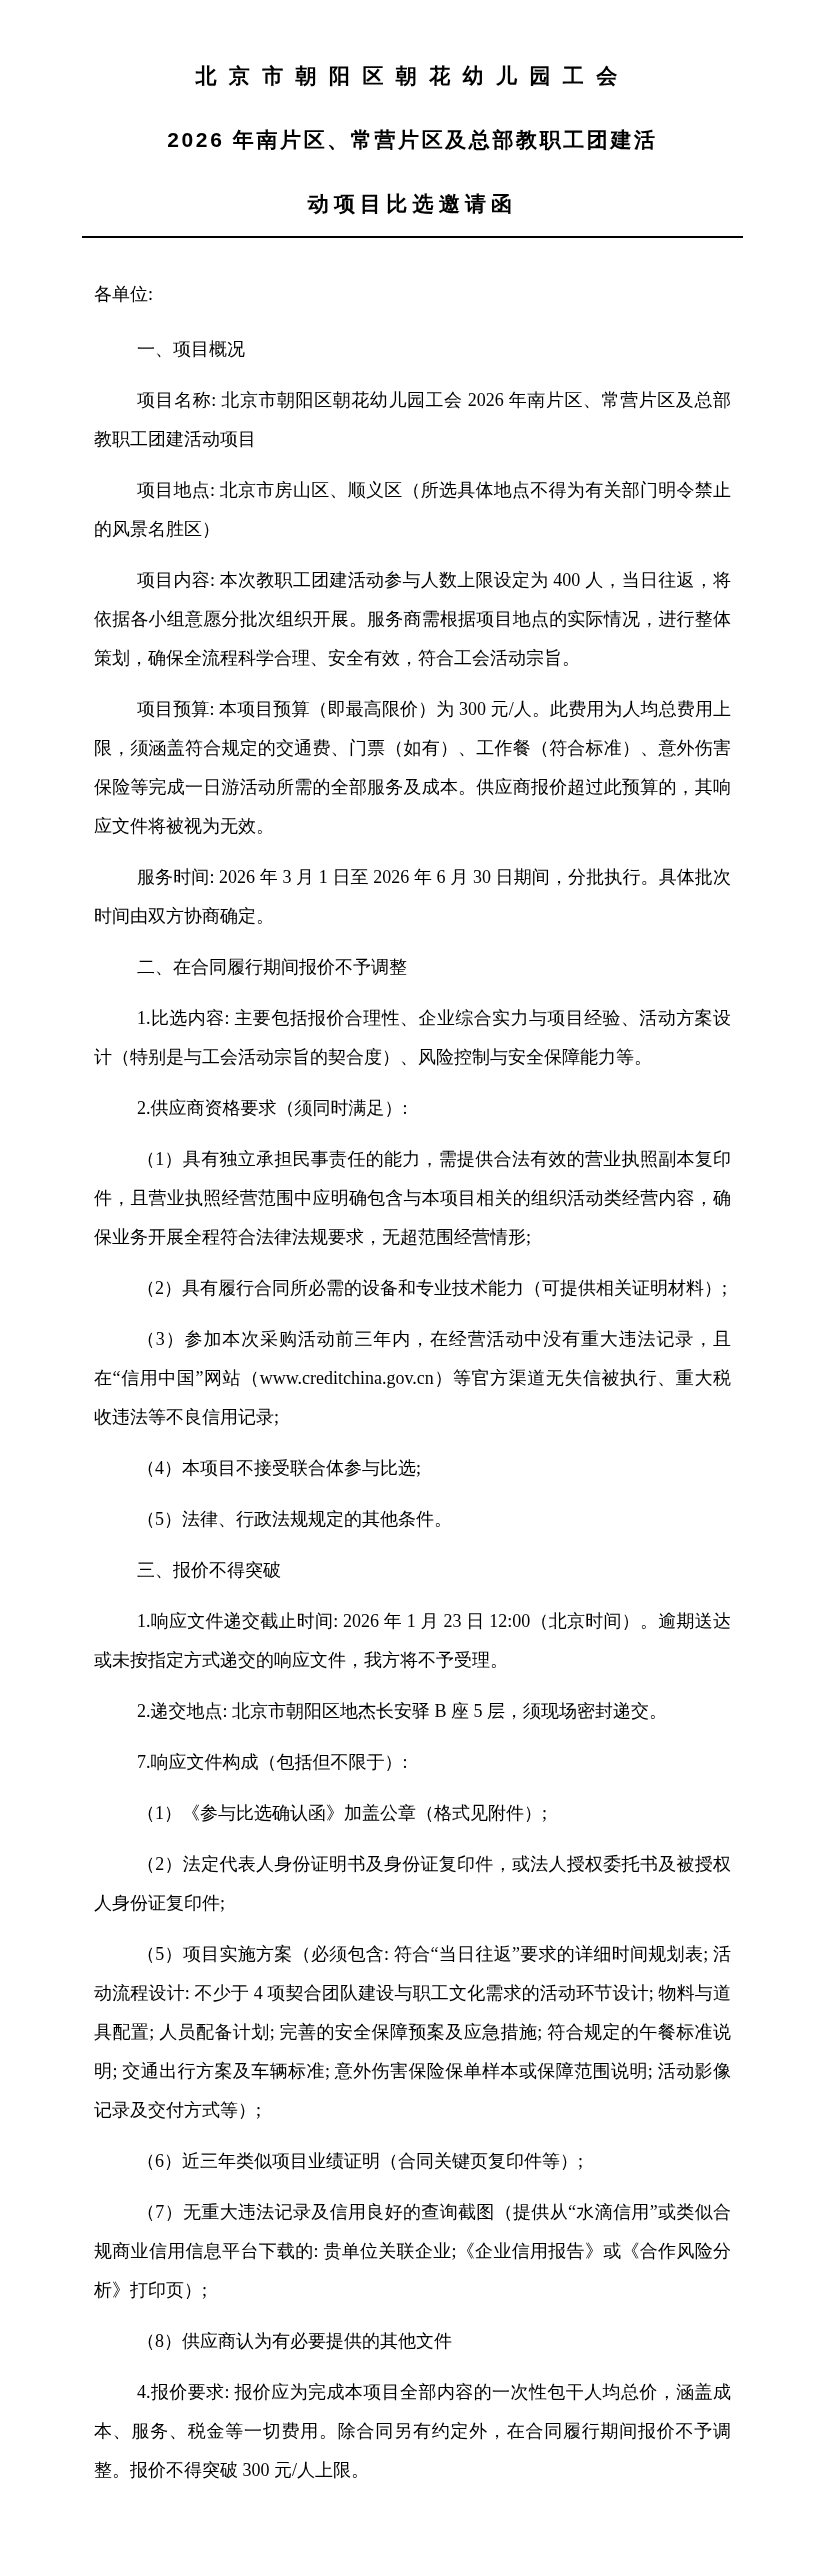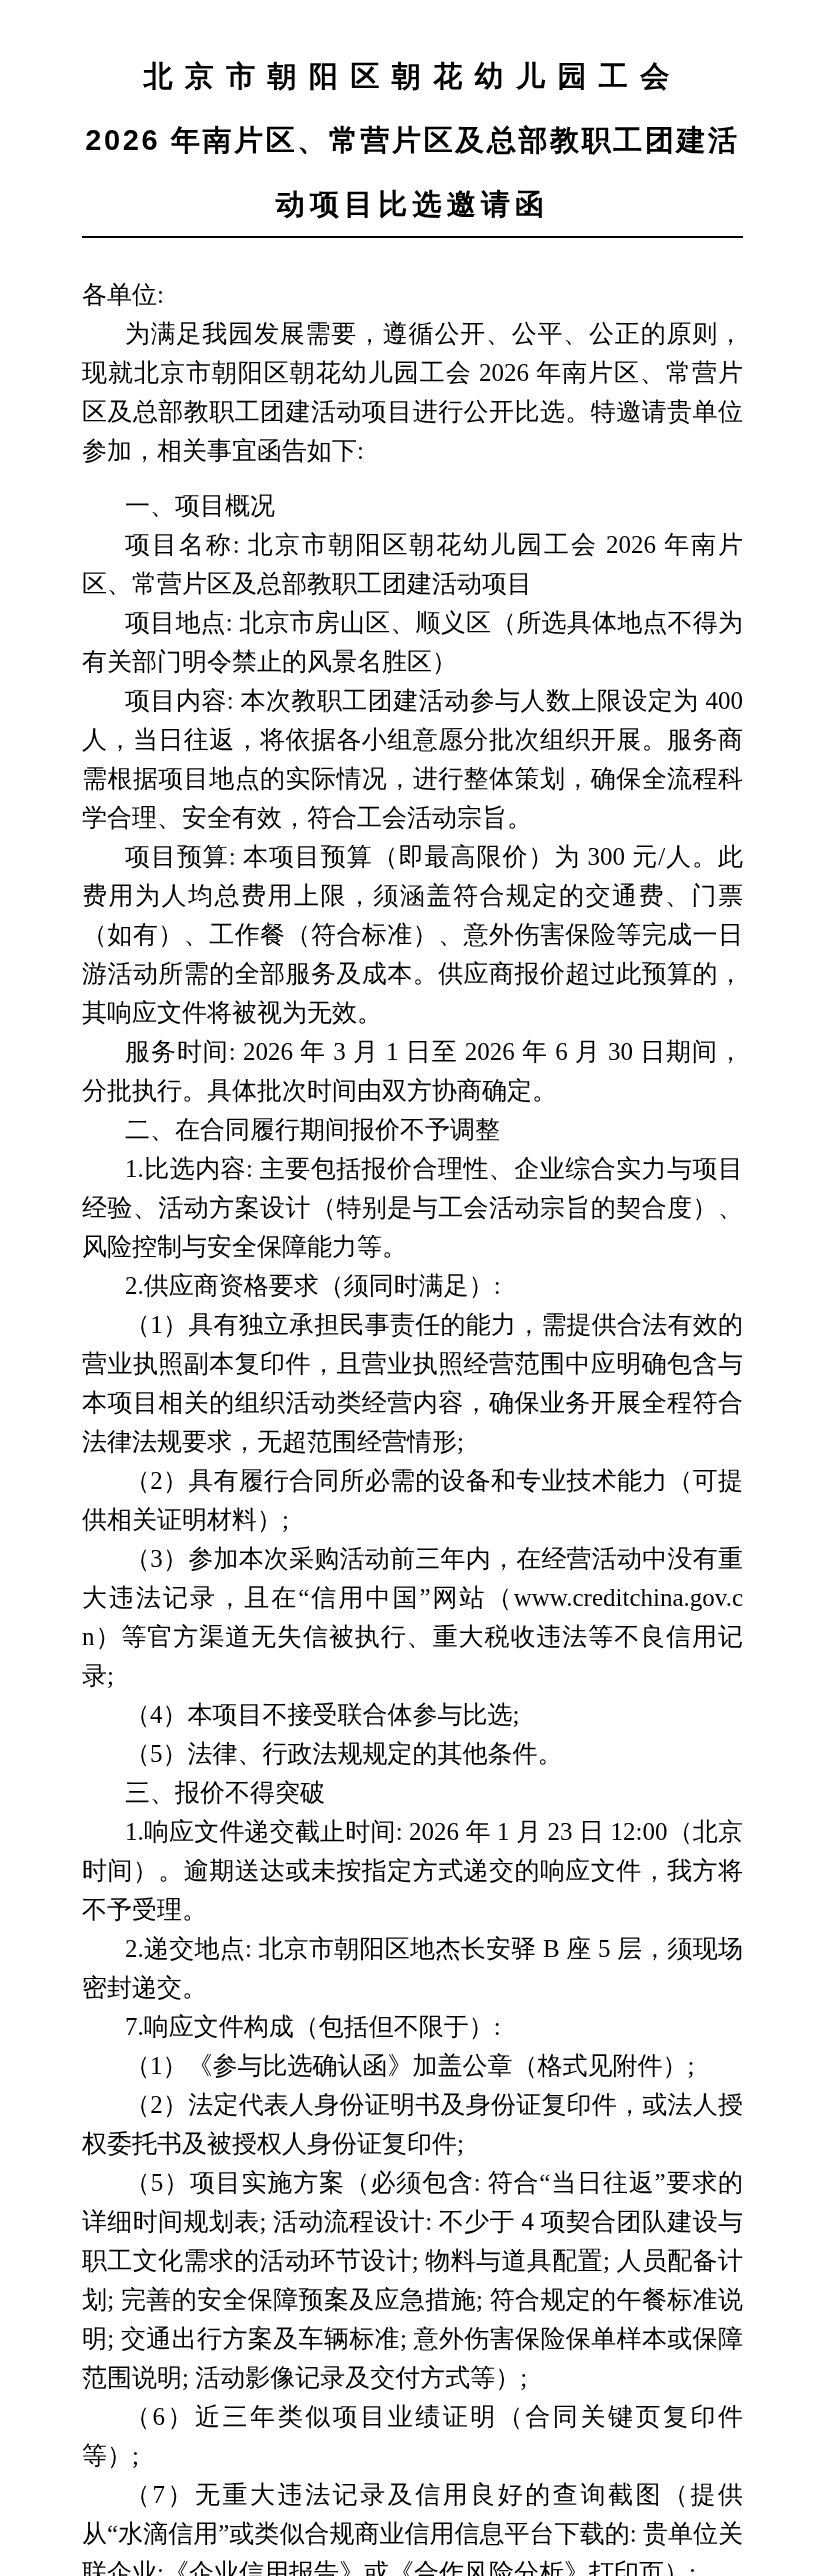--- a/index.html
+++ b/index.html
@@ -10,55 +10,54 @@
     box-sizing: border-box;
     padding: 44px 75px 31px 82px;
     font-family: "Liberation Serif", "DejaVu Serif", serif;
     color: #000000;
     overflow: hidden;
   }
   .title-block {
     text-align: center;
     font-family: "Liberation Sans", "DejaVu Sans", sans-serif;
     font-weight: bold;
-    font-size: 29px;
+    font-size: 21px;
     color: #000000;
   }
   .title-line { line-height: 64px; white-space: nowrap; }
   .title-line.t1 { letter-spacing: 12.4px; }
   .title-line.t2 { letter-spacing: 2.6px; }
   .title-line.t3 { letter-spacing: 5.2px; }
   .divider {
     border: none;
     border-top: 2.1px solid #000000;
     margin: 0 0 37px 0;
     height: 0;
   }
   .para {
-    margin: 0;
-    font-size: 25px;
+    margin: 12px;
+    font-size: 18px;
     line-height: 39px;
     text-align: justify;
     word-break: break-all;
   }
   .para.indent { text-indent: 43px; }
 </style>
 </head>
 <body>
 
 <div class="page">
   <div class="title-block">
     <div class="title-line t1">北京市朝阳区朝花幼儿园工会</div>
     <div class="title-line t2">2026 年南片区、常营片区及总部教职工团建活</div>
     <div class="title-line t3">动项目比选邀请函</div>
   </div>
   <hr class="divider">
   <div>
       <p class="para"><span>各单位:</span></p>
-      <p class="para indent"><span>为满足我园发展需要，遵循公开、公平、公正的原则，现就北京市朝阳区朝花幼儿园工会 2026 年南片区、常营片区及总部教职工团建活动项目进行公开比选。特邀请贵单位参加，相关事宜函告如下:</span></p>
       <p class="para indent" style="margin-top: 15.5px;"><span>一、项目概况</span></p>
       <p class="para indent"><span>项目名称: 北京市朝阳区朝花幼儿园工会 2026 年南片区、常营片区及总部教职工团建活动项目</span></p>
       <p class="para indent"><span>项目地点: 北京市房山区、顺义区（所选具体地点不得为有关部门明令禁止的风景名胜区）</span></p>
       <p class="para indent"><span>项目内容: 本次教职工团建活动参与人数上限设定为 400 人，当日往返，将依据各小组意愿分批次组织开展。服务商需根据项目地点的实际情况，进行整体策划，确保全流程科学合理、安全有效，符合工会活动宗旨。</span></p>
       <p class="para indent"><span>项目预算: 本项目预算（即最高限价）为 300 元/人。此费用为人均总费用上限，须涵盖符合规定的交通费、门票（如有）、工作餐（符合标准）、意外伤害保险等完成一日游活动所需的全部服务及成本。供应商报价超过此预算的，其响应文件将被视为无效。</span></p>
       <p class="para indent"><span>服务时间: 2026 年 3 月 1 日至 2026 年 6 月 30 日期间，分批执行。具体批次时间由双方协商确定。</span></p>
       <p class="para indent"><span>二、在合同履行期间报价不予调整</span></p>
       <p class="para indent"><span>1.比选内容: 主要包括报价合理性、企业综合实力与项目经验、活动方案设计（特别是与工会活动宗旨的契合度）、风险控制与安全保障能力等。</span></p>
       <p class="para indent"><span>2.供应商资格要求（须同时满足）:</span></p>
       <p class="para indent"><span>（1）具有独立承担民事责任的能力，需提供合法有效的营业执照副本复印件，且营业执照经营范围中应明确包含与本项目相关的组织活动类经营内容，确保业务开展全程符合法律法规要求，无超范围经营情形;</span></p>

